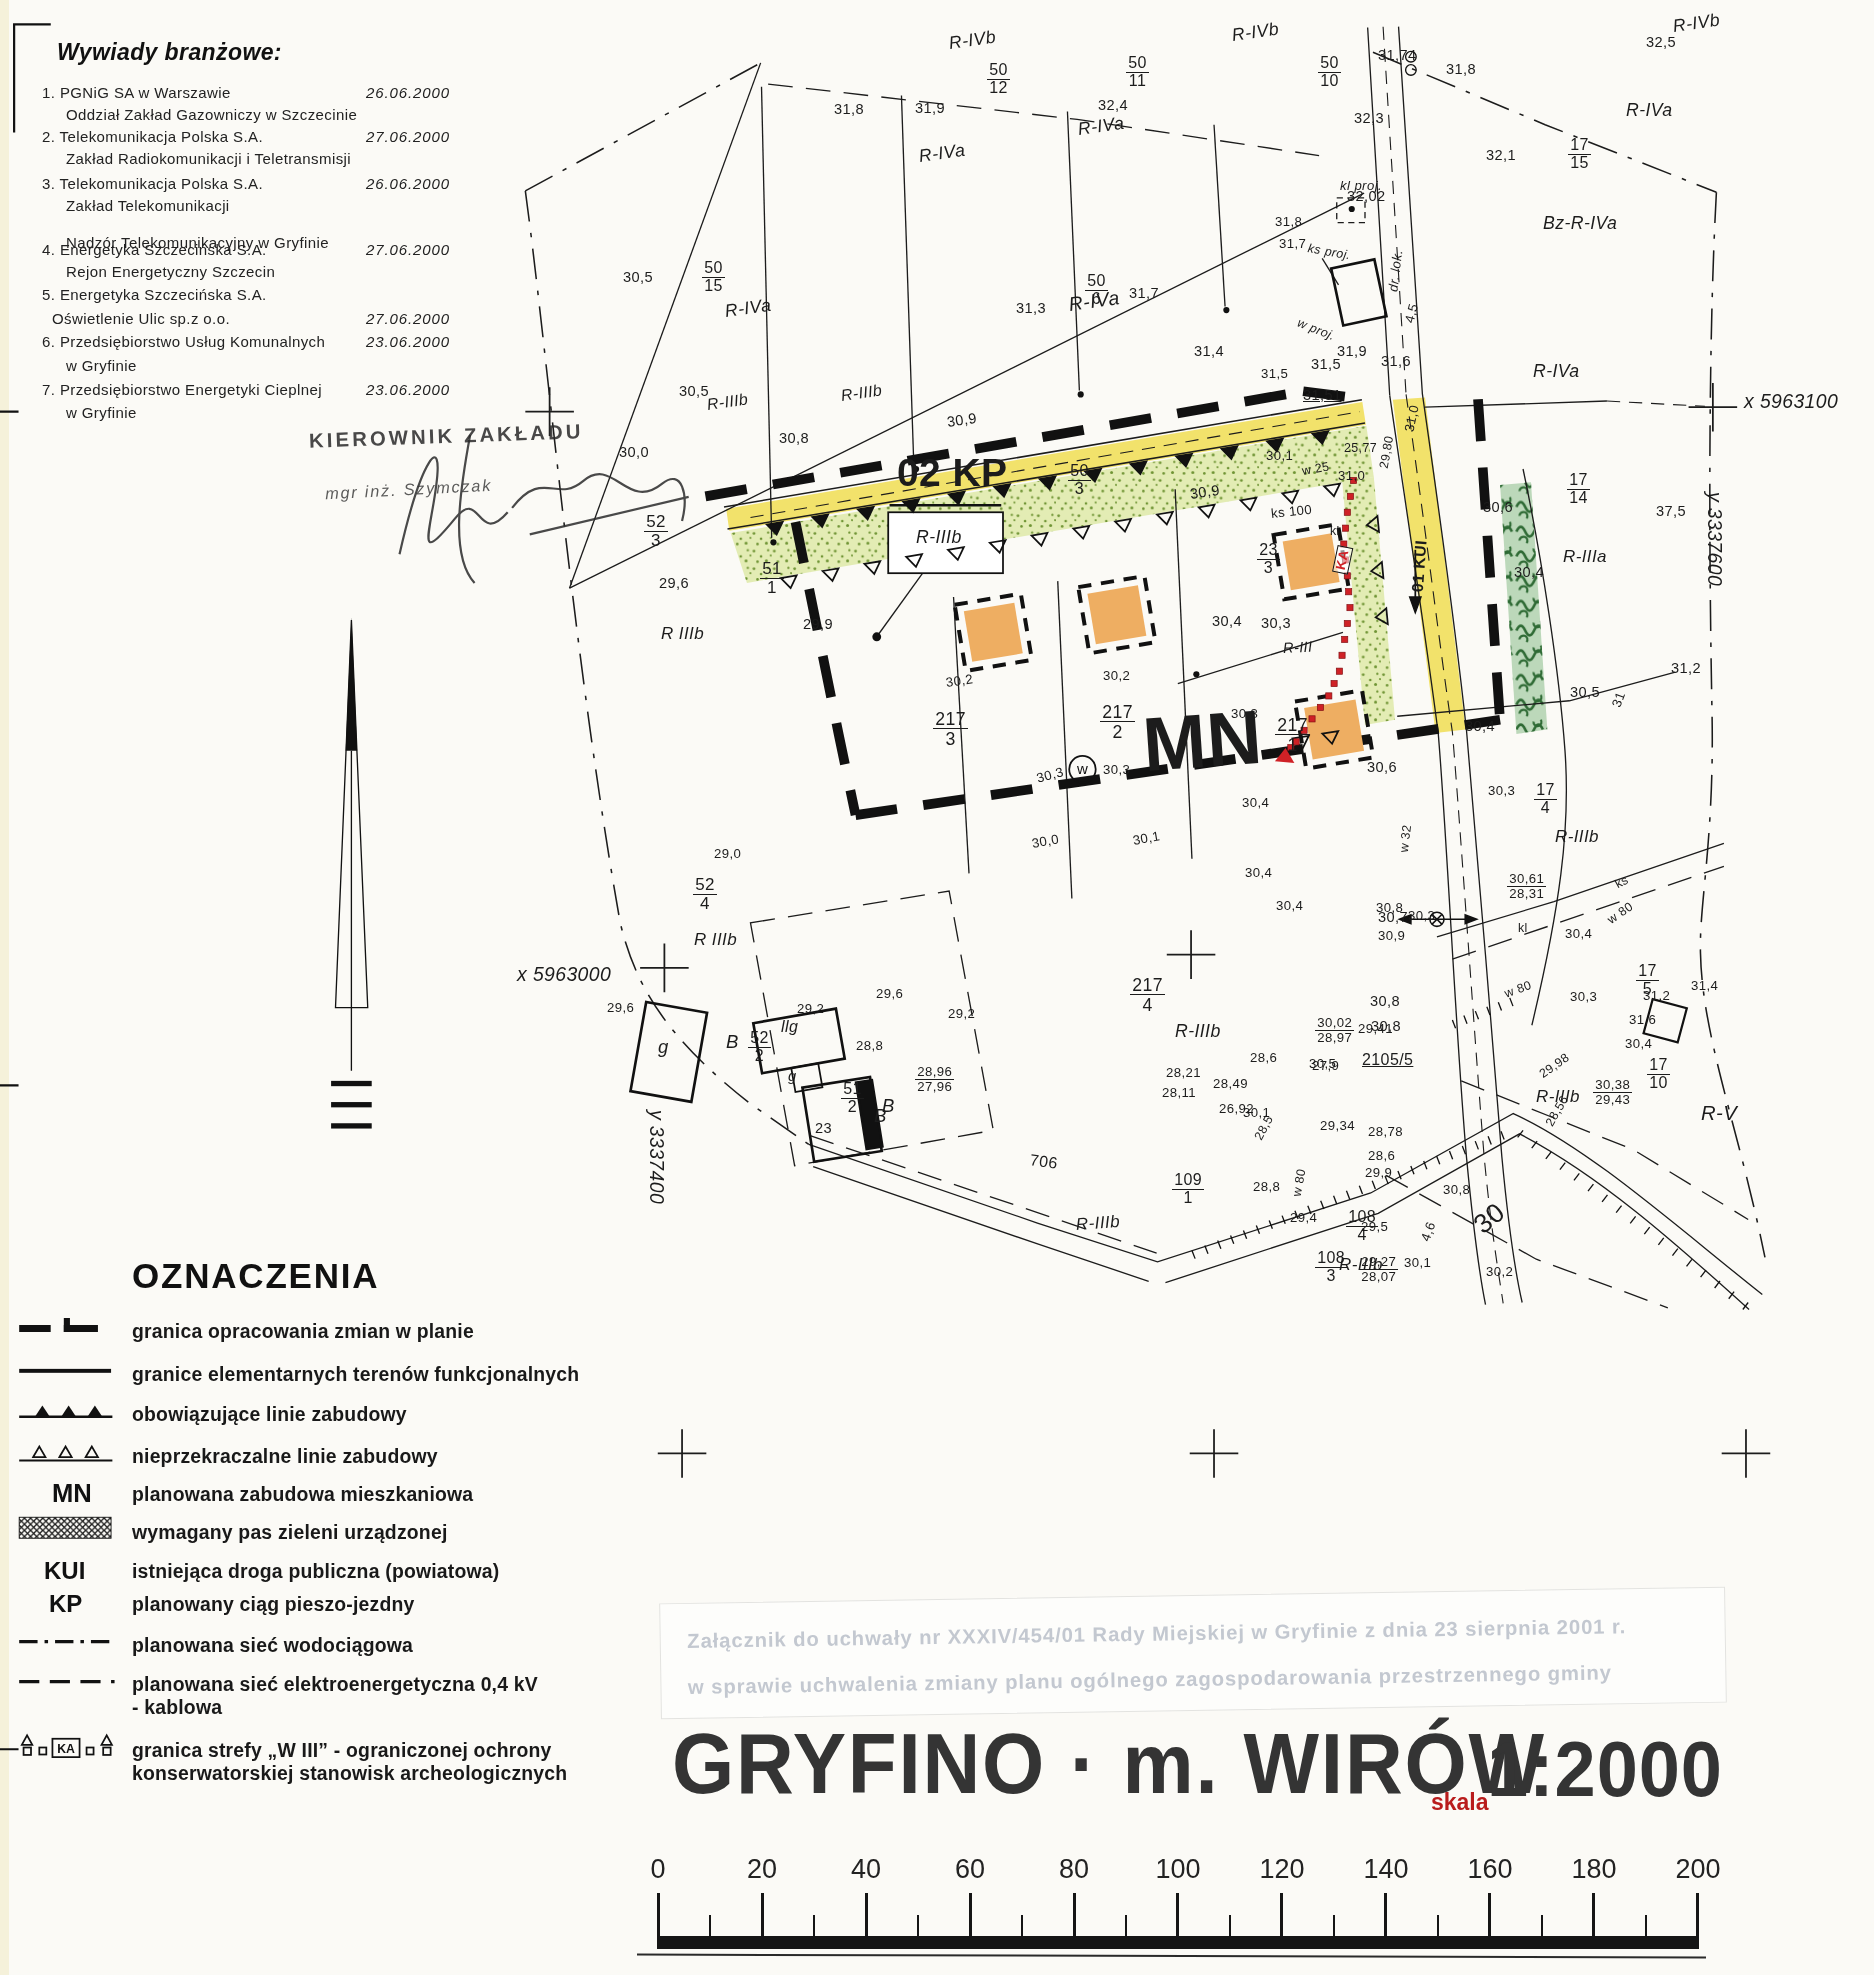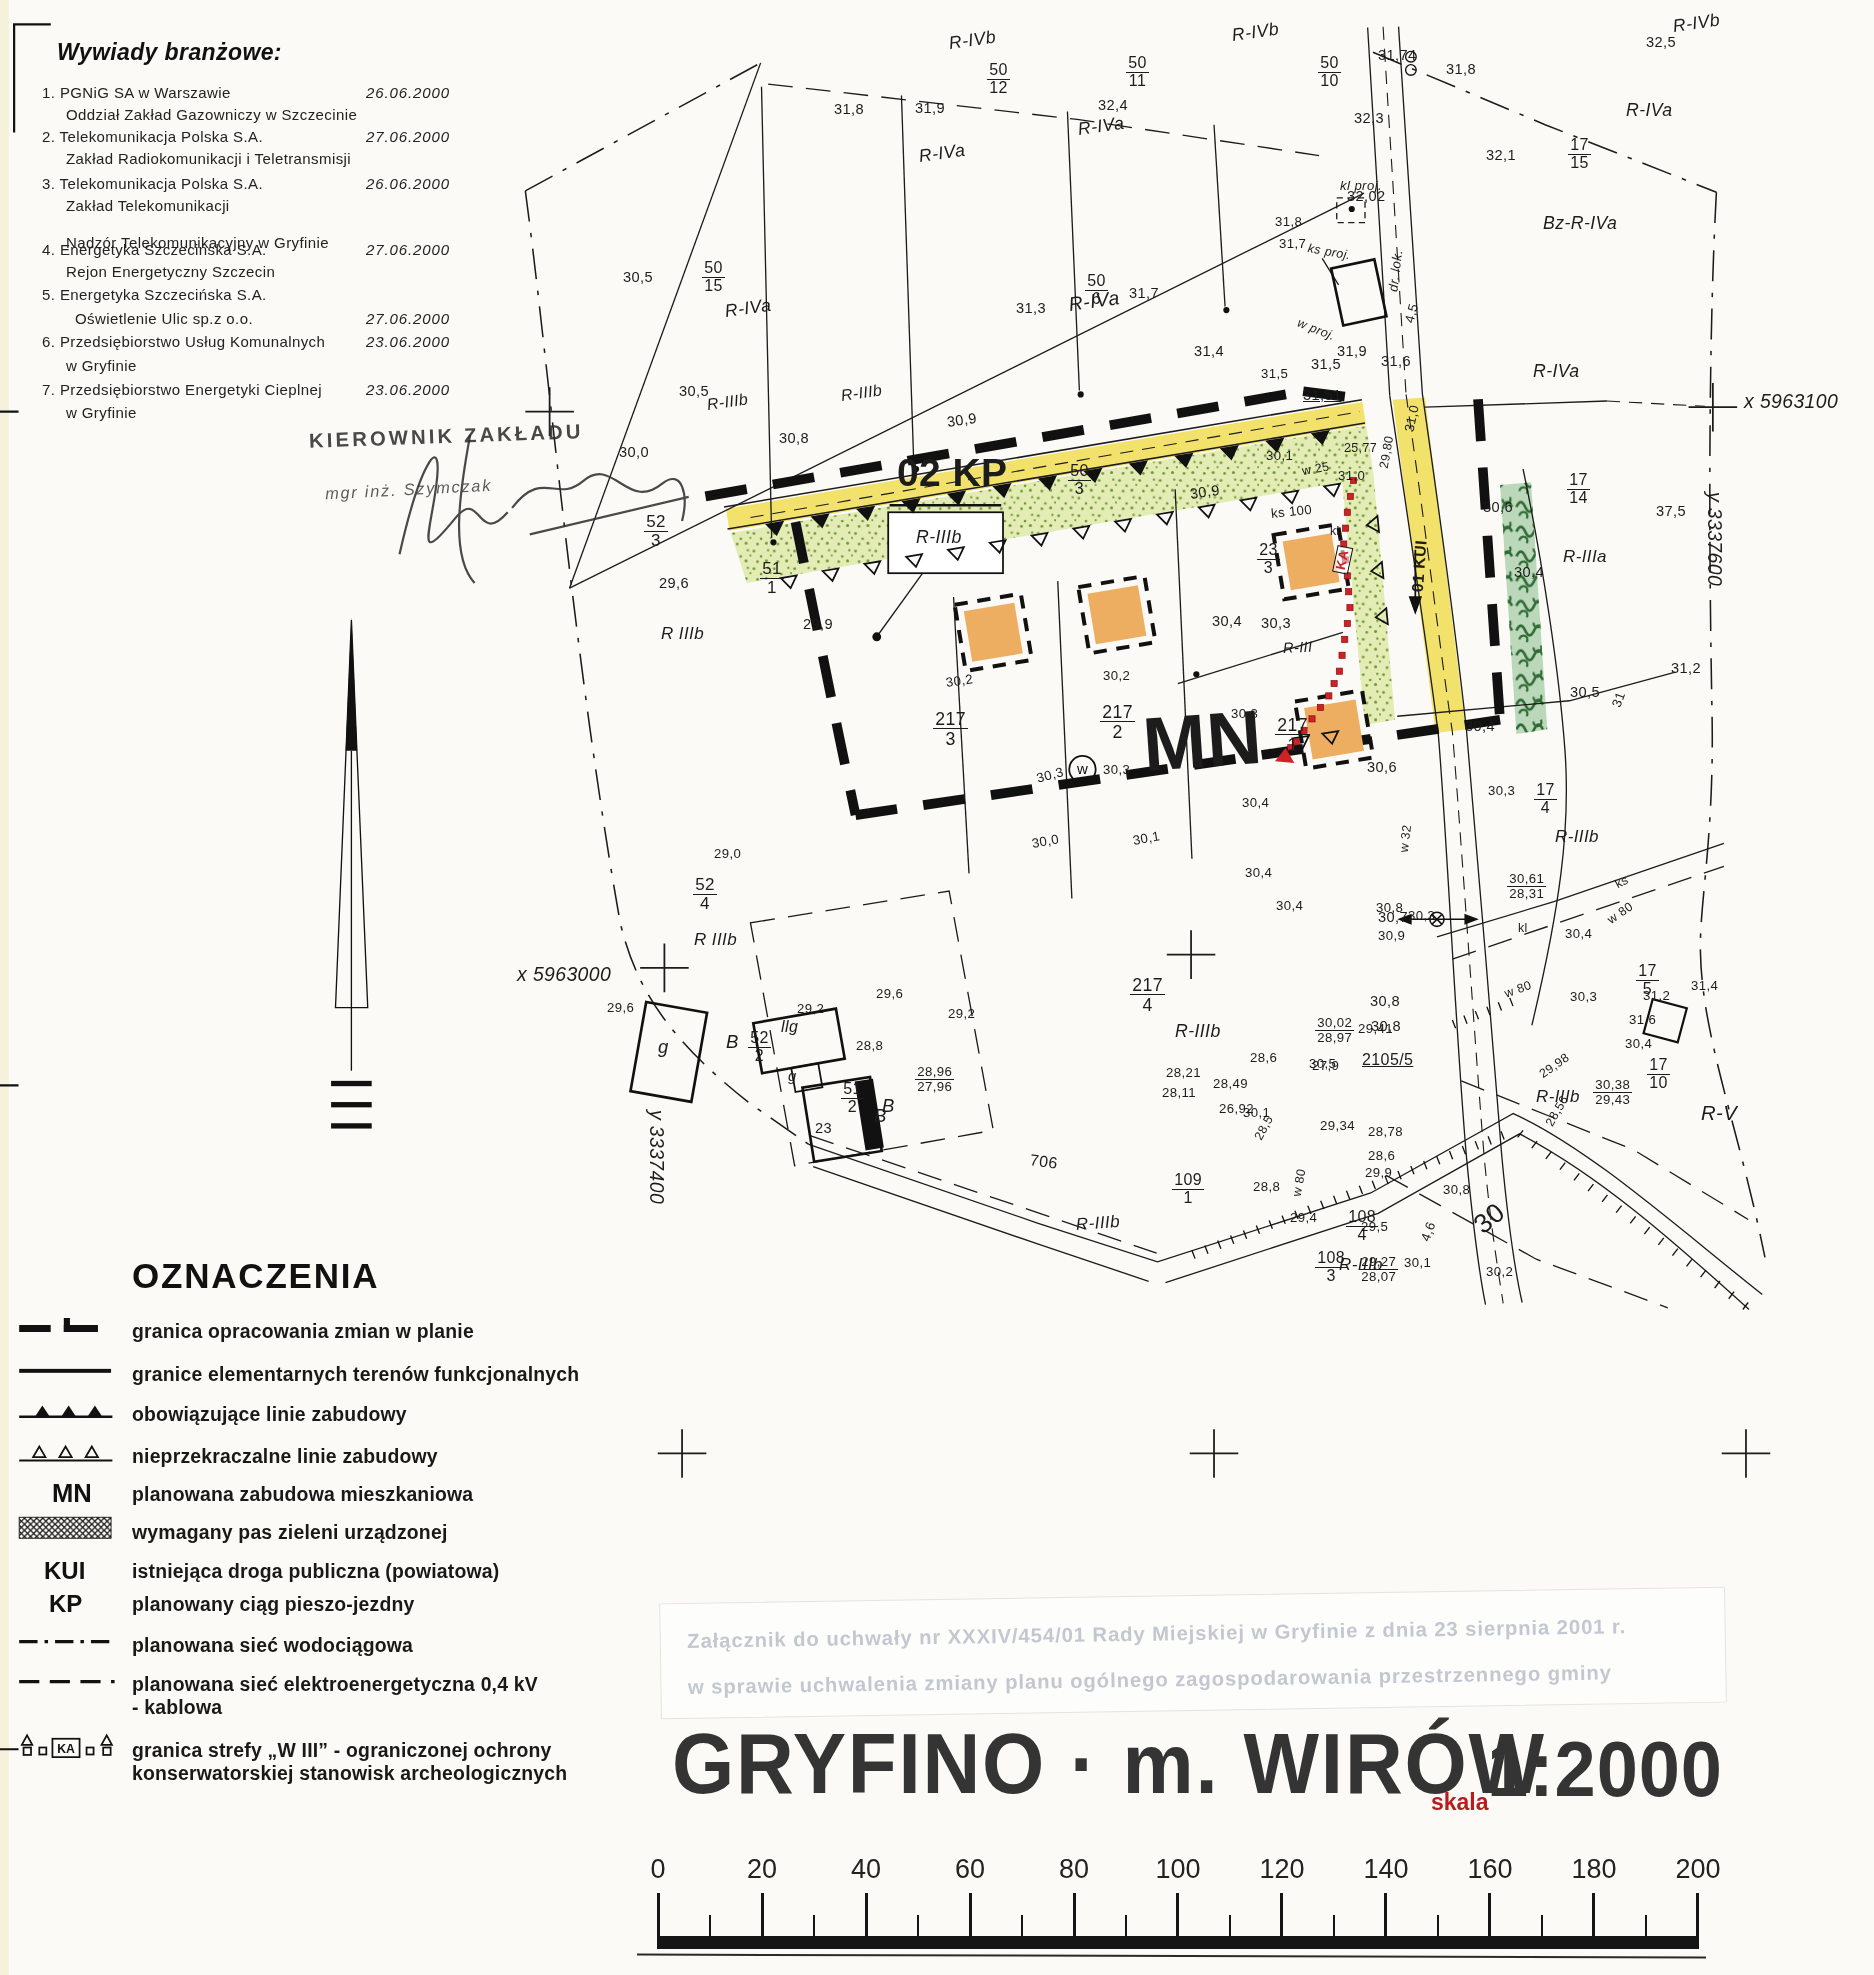--- a/index.html
+++ b/index.html
@@ -363,21 +363,21 @@
       <div class="cons-date" style="left: 366px; top: 128px;">27.06.2000</div>
       <div class="cons-line" style="left: 66px; top: 150px;">Zakład Radiokomunikacji i Teletransmisji</div>
       <div class="cons-line" style="left: 42px; top: 175px;">3. Telekomunikacja Polska S.A.</div>
       <div class="cons-date" style="left: 366px; top: 175px;">26.06.2000</div>
       <div class="cons-line" style="left: 66px; top: 197px;">Zakład Telekomunikacji</div>
       <div class="cons-line" style="left: 66px; top: 234px;">Nadzór Telekomunikacyjny w Gryfinie</div>
       <div class="cons-line" style="left: 42px; top: 241px;">4. Energetyka Szczecińska S.A.</div>
       <div class="cons-date" style="left: 366px; top: 241px;">27.06.2000</div>
       <div class="cons-line" style="left: 66px; top: 263px;">Rejon Energetyczny Szczecin</div>
       <div class="cons-line" style="left: 42px; top: 286px;">5. Energetyka Szczecińska S.A.</div>
-      <div class="cons-line" style="left: 75px; top: 310px;">Oświetlenie Ulic sp.z o.o.</div>
+      <div class="cons-line" style="left: 52px; top: 310px;">Oświetlenie Ulic sp.z o.o.</div>
       <div class="cons-date" style="left: 366px; top: 310px;">27.06.2000</div>
       <div class="cons-line" style="left: 42px; top: 333px;">6. Przedsiębiorstwo Usług Komunalnych</div>
       <div class="cons-date" style="left: 366px; top: 333px;">23.06.2000</div>
       <div class="cons-line" style="left: 66px; top: 357px;">w Gryfinie</div>
       <div class="cons-line" style="left: 42px; top: 381px;">7. Przedsiębiorstwo Energetyki Cieplnej</div>
       <div class="cons-date" style="left: 366px; top: 381px;">23.06.2000</div>
       <div class="cons-line" style="left: 66px; top: 404px;">w Gryfinie</div>
     </div>
 
   <div id="stamp-line1">KIEROWNIK ZAKŁADU</div>

